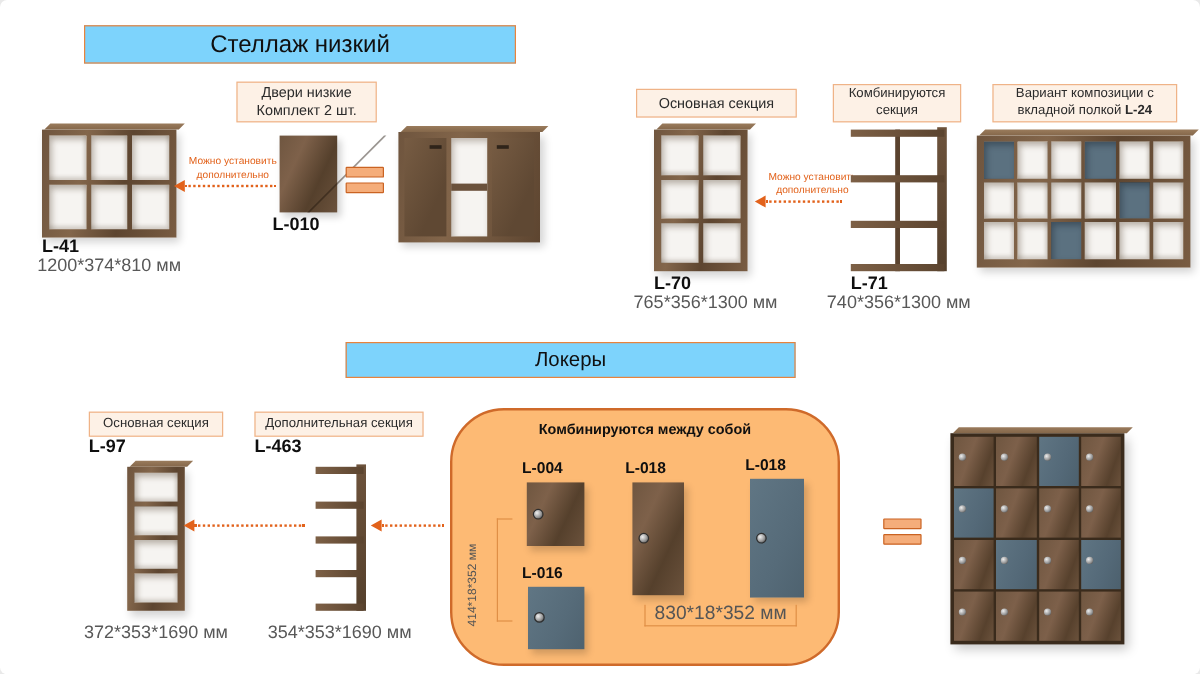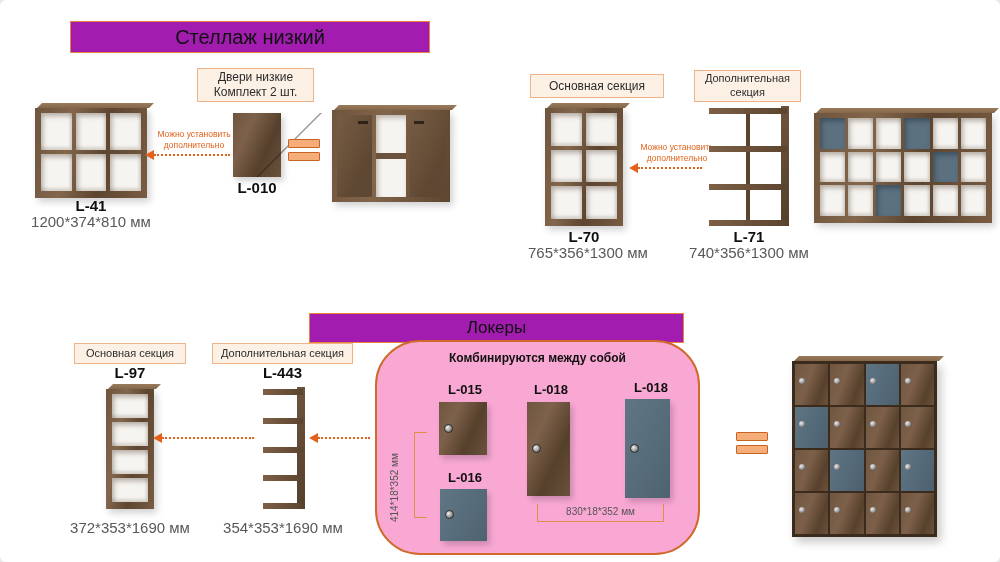--- a/index.html
+++ b/index.html
@@ -4,33 +4,33 @@
 <style>
   * { box-sizing: border-box; margin: 0; padding: 0; }
   html,body { background:#e9e9e9; }
   .page {
     position: relative; width: 1000px; height: 562px; background: #ffffff;
     font-family: "Liberation Sans", sans-serif; overflow: hidden; margin: 0 auto;
     border-radius: 6px;
   }
   
   .big-title {
-    position: absolute; background: #a21caf; border: 1.5px solid #e8833c;
+    position: absolute; background: #7dd3fc; border: 1.5px solid #e8833c;
     display: flex; align-items: center; justify-content: center; color: #101010;
   }
   #t-low  { left: 70px;  top: 21px;  width: 360px; height: 32px; font-size: 20px; }
   #t-mod  { left: 547px; top: 17px;  width: 432px; height: 27px; font-size: 12.5px; font-weight: 700; }
-  #t-lock { left: 309px; top: 285px; width: 375px; height: 30px; font-size: 17px; margin-top: 28px; }
+  #t-lock { left: 288px; top: 285px; width: 375px; height: 30px; font-size: 17px; }
   .plabel {
     position: absolute; background: #fdf1e6; border: 1px solid #efb387; color: #2b2b2b;
     font-size: 12px; display: flex; flex-direction: column; align-items: center;
     justify-content: center; text-align: center; line-height: 1.25;
   }
   .plabel.small { font-size: 11px; }
-  .model { position: absolute; font-weight: 700; font-size: 15px; color: #0f0f0f; text-align: center; }
+  .model { position: absolute; font-weight: 700; font-size: 15px; color: #0f0f0f; }
   .model.sm { font-size: 13px; }
   .dims  { position: absolute; font-size: 15px; color: #585858; text-align: center; white-space: nowrap; }
   .note  { position: absolute; color: #e2621b; font-size: 8.5px; line-height: 11px; text-align: center; display: flex; flex-direction: column; }
   
   .arrow { position: absolute; height: 0; border-top: 2px dotted #e2621b; }
   .arrow::before {
     content: ""; position: absolute; left: -9px; top: -6px;
     border-top: 5px solid transparent; border-bottom: 5px solid transparent;
     border-right: 9px solid #e2621b;
   }
@@ -80,29 +80,29 @@
   }
   .locker i { position: relative; background: linear-gradient(110deg, #6f5640, #7d604a 40%, #57412d 75%, #6b523c); }
   .locker i.g { background: linear-gradient(110deg, #5f7583, #546978 60%, #4c606d); }
   .locker i::after {
     content: ""; position: absolute; left: 4px; top: 35%; width: 6px; height: 6px; border-radius: 50%;
     background: radial-gradient(circle at 35% 35%, #eeeeee, #999999 55%, #333333);
   }
   
   .cbox {
     position: absolute; left: 375px; top: 340px; width: 325px; height: 215px;
-    background: #f9a8d4; border: 2px solid #cf6a2a; border-radius: 45px;
+    background: #fdba74; border: 2px solid #cf6a2a; border-radius: 45px;
   }
   .cbox-title { position: absolute; top: 9px; left: 0; width: 100%; text-align: center; font-weight: 700; font-size: 12px; color: #101010; }
   .vbracket { position: absolute; left: 37px; top: 90px; width: 13px; height: 86px; border-left: 1.5px solid #df8f46; border-top: 1.5px solid #df8f46; border-bottom: 1.5px solid #df8f46; }
   .vdim { position: absolute; left: 12px; top: 86px; height: 94px; writing-mode: vertical-rl; transform: rotate(180deg); font-size: 10px; color: #555; white-space: nowrap; display:flex; align-items:center; }
   .hbracket {
     position: absolute; left: 160px; top: 162px; width: 127px; height: 18px;
     border-left: 1.5px solid #df8f46; border-right: 1.5px solid #df8f46; border-bottom: 1.5px solid #df8f46;
-    font-size: 10px; color: #555; text-align: center; line-height: 16px; white-space: nowrap;
+    font-size: 16px; color: #555; text-align: center; line-height: 16px; white-space: nowrap;
   }
 </style>
 </head>
 <body>
 
 <div class="page">
 
   <div class="big-title" id="t-low">Стеллаж низкий</div>
 
 
@@ -141,24 +141,28 @@
     <div class="sb-open">
         <i></i>
       </div>
     <div class="sb-door"></div>
   </div>
 
 
   <div class="plabel" style="left:530px;top:74px;width:134px;height:24px">Основная секция</div>
 
   <div class="plabel small" style="left:694px;top:70px;width:107px;height:32px">
-    <span>Дополнительная</span>
+    <span>Комбинируются</span>
     <span>секция</span>
   </div>
 
+  <div class="plabel small" style="left:827px;top:70px;width:154px;height:32px">
+    <span>Вариант композиции с</span>
+    <span><span>вкладной полкой</span>&nbsp;<b>L-24</b></span>
+  </div>
 
   <div class="cubes f3d" style="left:545px;top:108px;width:78px;height:118px;grid-template-columns:repeat(2,1fr);grid-template-rows:repeat(3,1fr)">
     <i></i>
       <i></i>
     <i></i>
       <i></i>
     <i></i>
       <i></i>
   </div>
   <div class="model" style="left:545px;top:228px;width:78px">L-70</div>
@@ -208,38 +212,38 @@
   <div class="model" style="left:74px;top:364px;width:112px">L-97</div>
   <div class="cubes f3d" style="left:106px;top:389px;width:48px;height:120px;grid-template-columns:1fr;grid-template-rows:repeat(4,1fr)">
     <i></i>
       <i></i>
       <i></i>
       <i></i>
   </div>
   <div class="dims" style="left:60px;top:519px;width:140px">372*353*1690 мм</div>
 
   <div class="plabel small" style="left:212px;top:343px;width:141px;height:21px">Дополнительная секция</div>
-  <div class="model" style="left:212px;top:364px;width:141px">L-443</div>
+  <div class="model" style="left:212px;top:364px;width:141px">L-463</div>
   <div class="open-shelf" style="left:263px;top:389px;width:42px;height:120px">
     <div class="panel"></div>
     <div class="shelf" style="top:0"></div>
     <div class="shelf" style="top:24%"></div>
     <div class="shelf" style="top:48%"></div>
     <div class="shelf" style="top:72%"></div>
     <div class="shelf" style="top:calc(100% - 6px)"></div>
   </div>
   <div class="dims" style="left:223px;top:519px;width:120px">354*353*1690 мм</div>
 
   <div class="arrow" style="left:162px;top:437px;width:92px"></div>
   <div class="arrow" style="left:318px;top:437px;width:52px"></div>
 
   <div class="cbox">
     <div class="cbox-title">Комбинируются между собой</div>
 
-    <div class="model sm" style="left:58px;top:40px;width:60px">L-015</div>
+    <div class="model sm" style="left:58px;top:40px;width:60px">L-004</div>
     <div class="door wood lockable" style="left:62px;top:60px;width:48px;height:53px"></div>
 
     <div class="model sm" style="left:58px;top:128px;width:60px">L-016</div>
     <div class="door gray lockable" style="left:63px;top:147px;width:47px;height:52px"></div>
 
     <div class="model sm" style="left:144px;top:40px;width:60px">L-018</div>
     <div class="door wood lockable" style="left:150px;top:60px;width:43px;height:94px"></div>
 
     <div class="model sm" style="left:244px;top:38px;width:60px">L-018</div>
     <div class="door gray lockable" style="left:248px;top:57px;width:45px;height:99px"></div>

